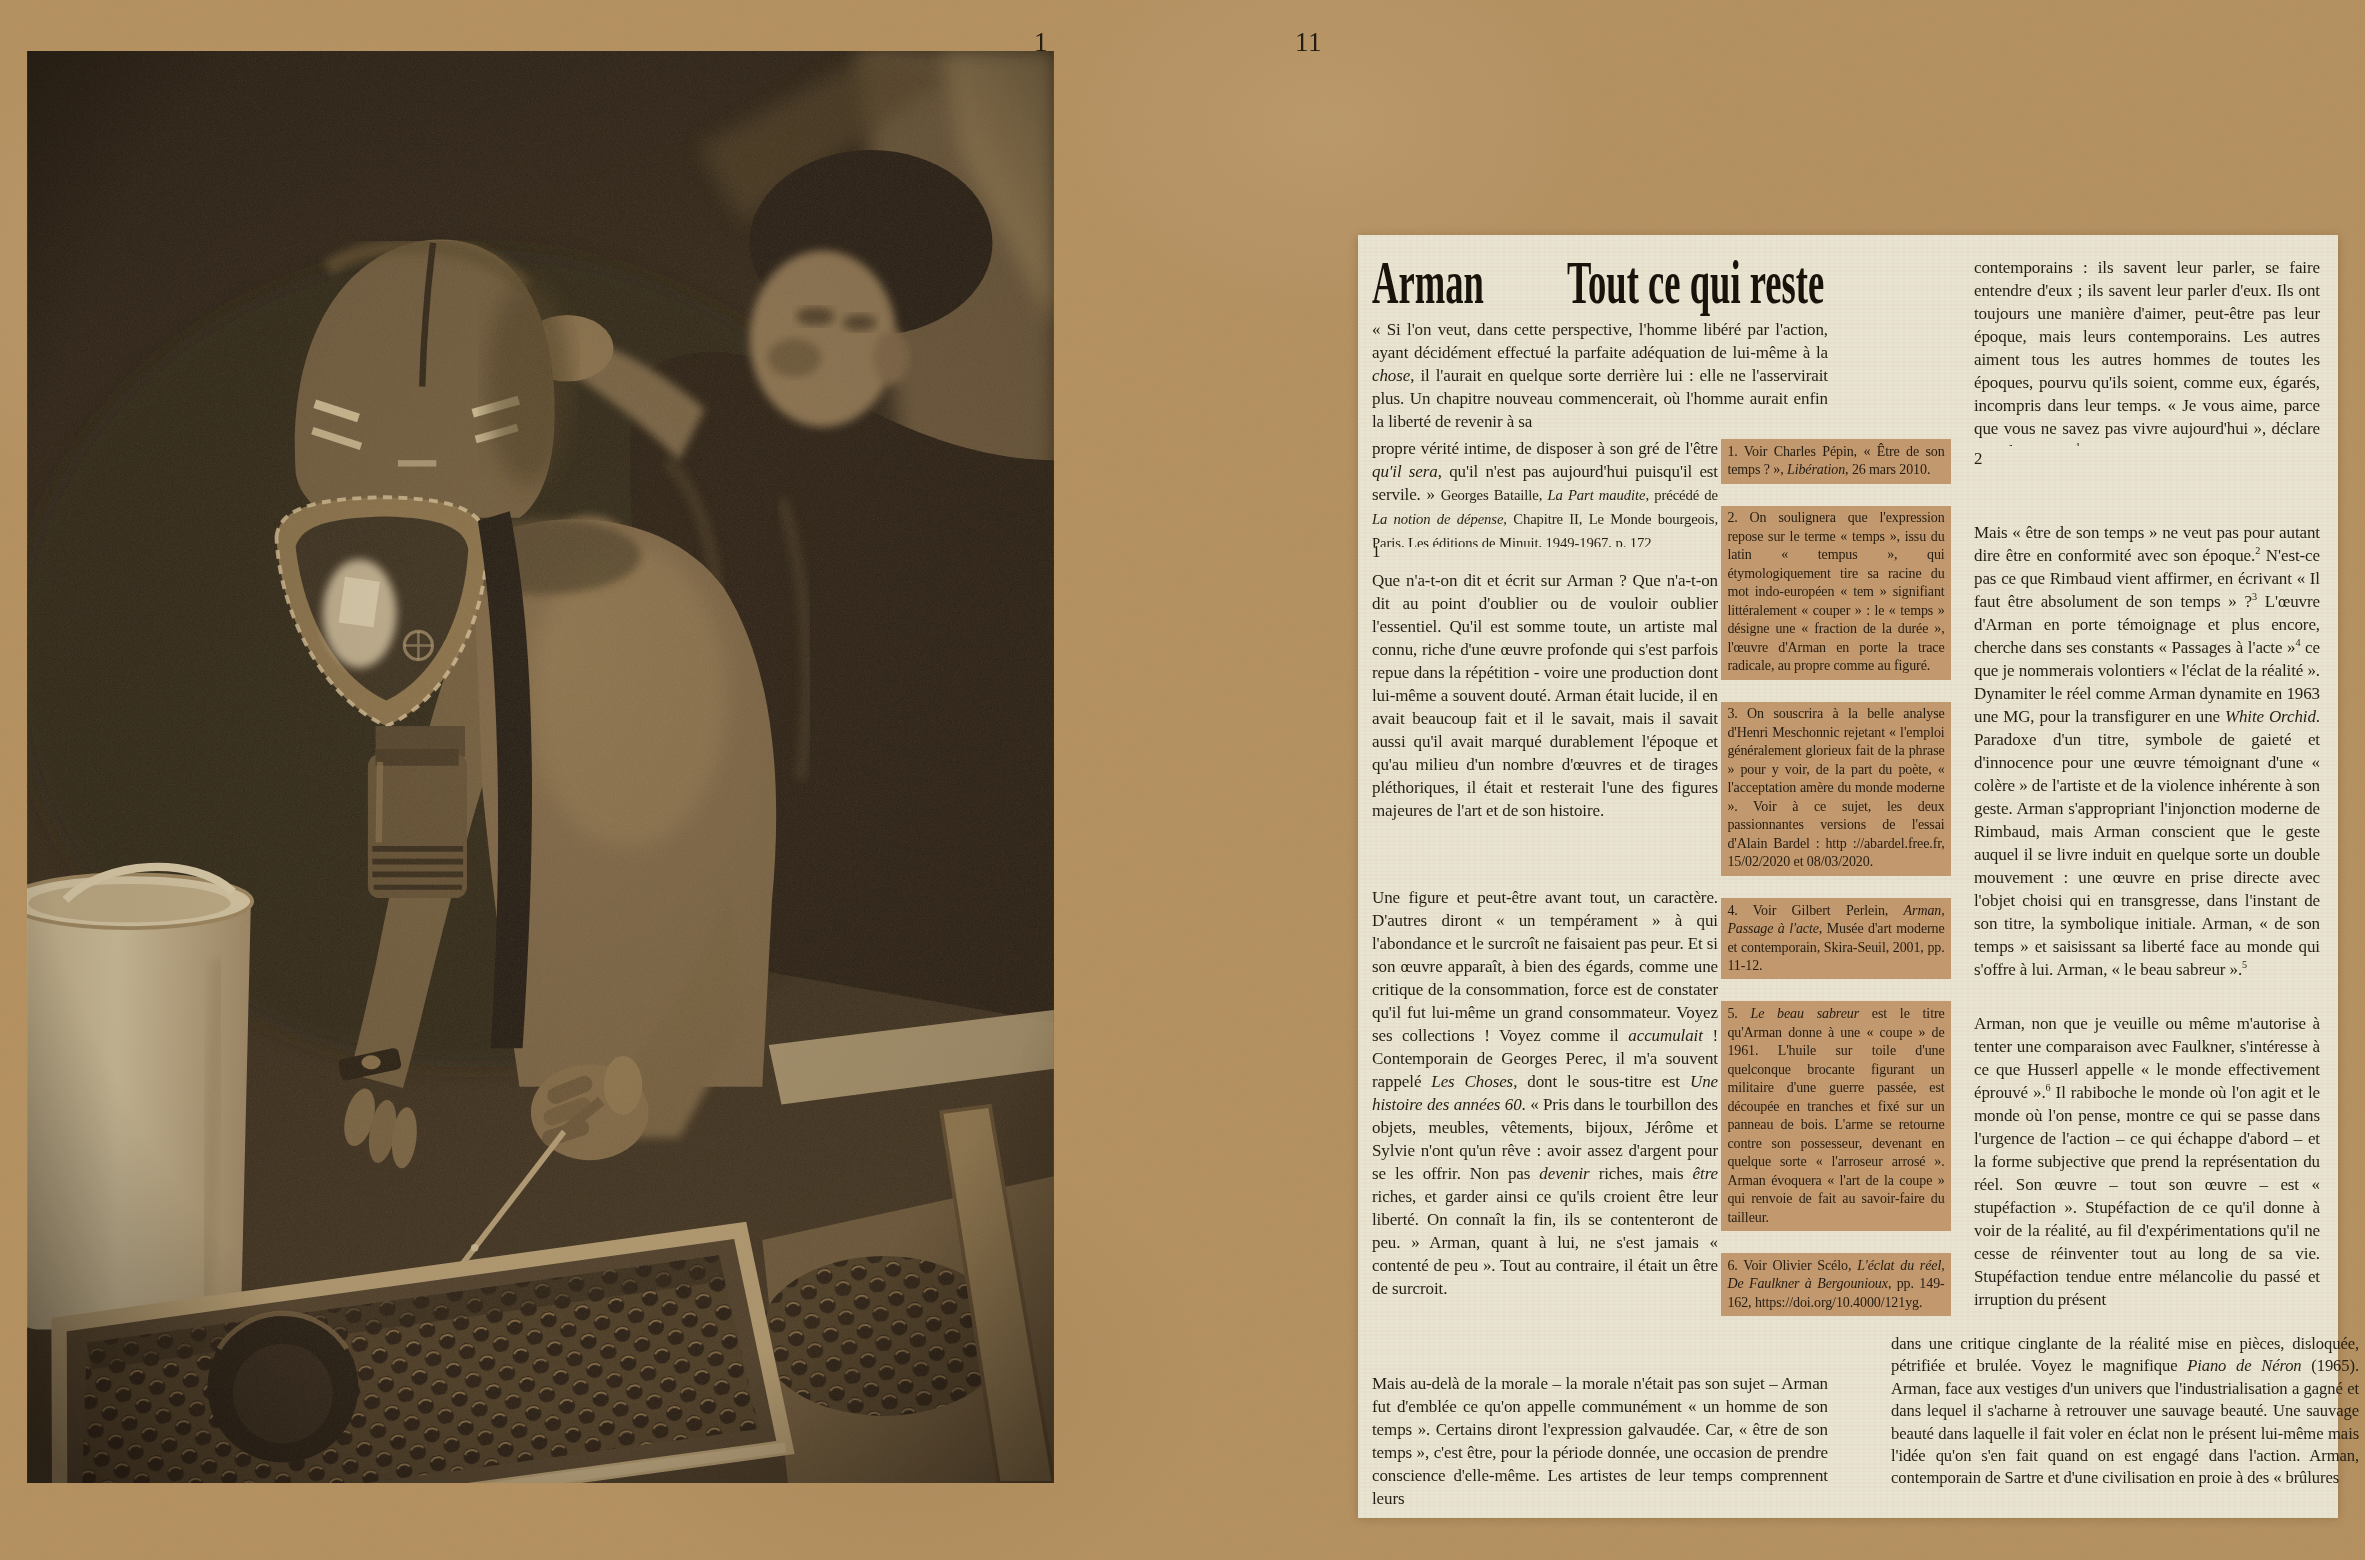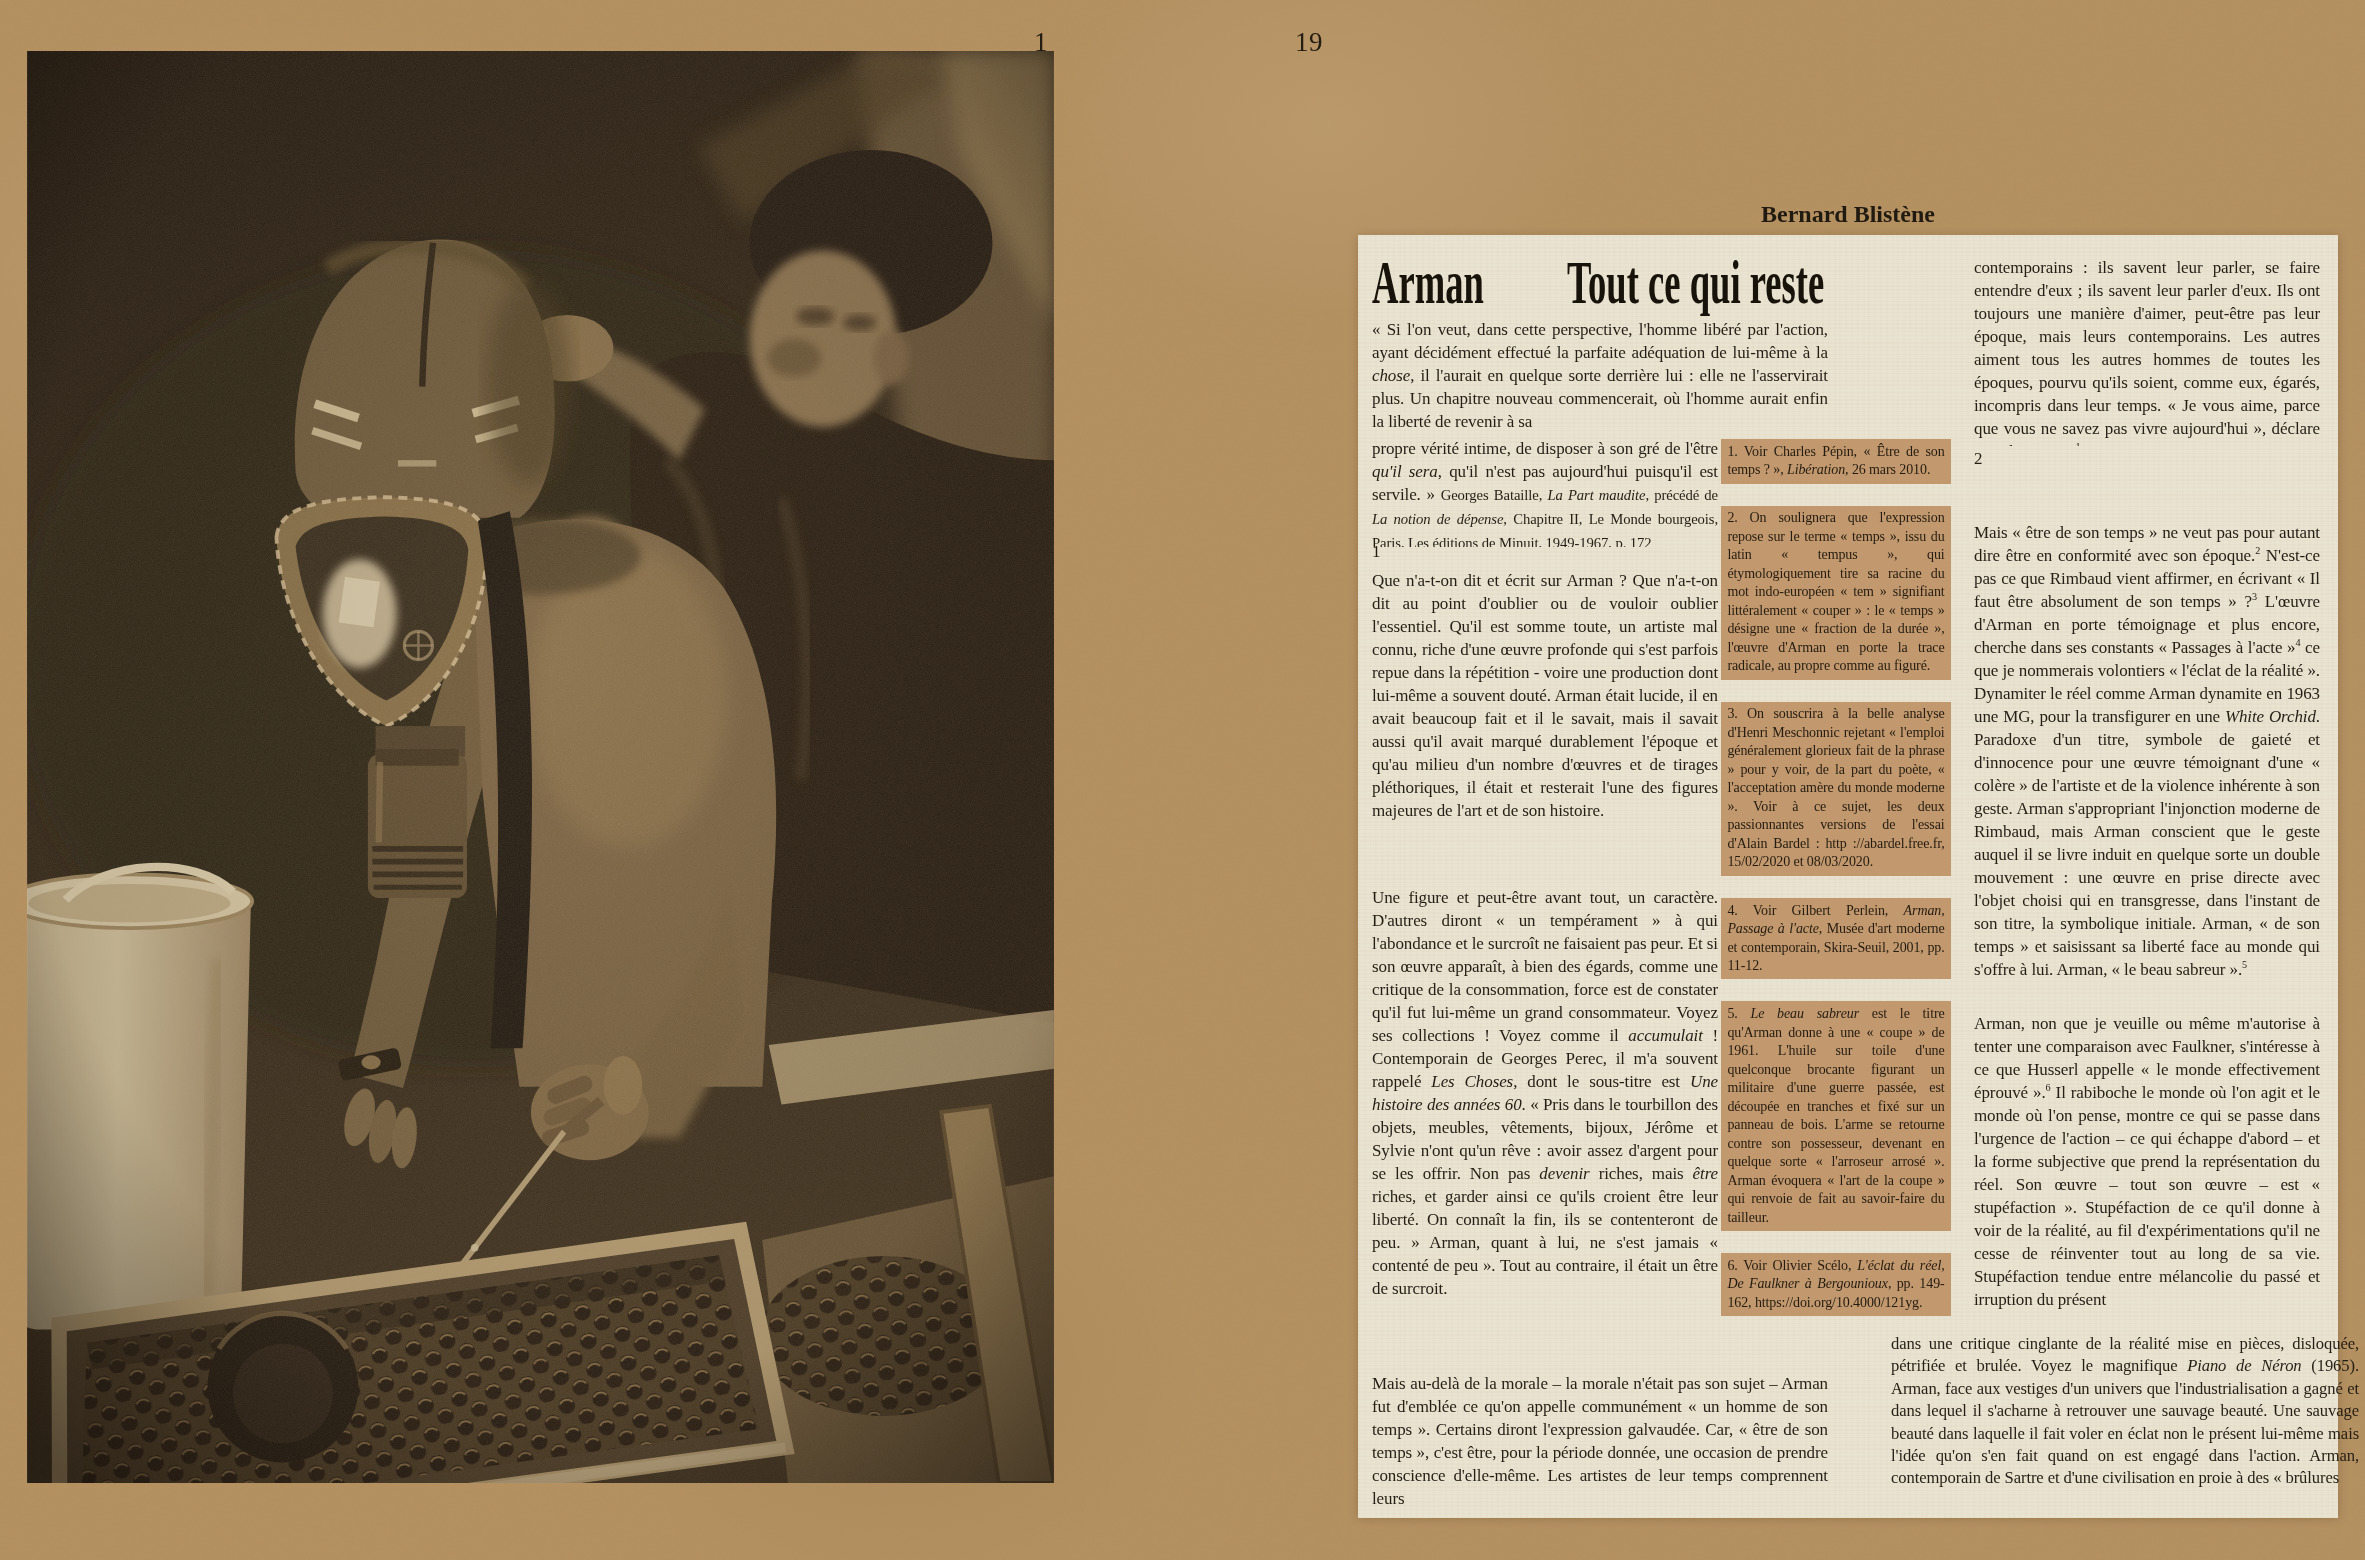--- a/index.html
+++ b/index.html
@@ -204,23 +204,22 @@
       <path d="M300,2030 A118,118 0 0 1 500,2030" stroke="#7c6440" stroke-width="8" fill="none" opacity=".8"></path>
       <circle cx="400" cy="2100" r="78" fill="#2c2114" opacity=".7"></circle>
     </g>
 
     <rect width="1606" height="2240" filter="url(#pgrain)" opacity=".20"></rect>
     <rect width="1606" height="2240" fill="url(#vign)"></rect>
     <rect width="1606" height="2240" fill="#5e4426" opacity=".10"></rect>
   </svg>
 
   <div class="pagenum" id="pn10">1</div>
-  <div class="pagenum" id="pn11">19</div>
-
-  <div id="author">Bernard Blistène</div>
+  <div class="pagenum" id="pn11">11</div>
+
 
   <div id="cream"></div>
 
   <div class="ttl" id="t-main">Arman</div>
   <div class="ttl" id="t-sub">Tout ce qui reste</div>
 
   <div class="blk" id="q1">« Si l'on veut, dans cette perspective, l'homme libéré par l'action, ayant décidément effectué la parfaite adéquation de lui-même à la <i>chose</i>, il l'aurait en quelque sorte derrière lui : elle ne l'asservirait plus. Un chapitre nouveau commencerait, où l'homme aurait enfin la liberté de revenir à sa</div>
   <div class="blk" id="q2">propre vérité intime, de disposer à son gré de l'être <i>qu'il sera</i>, qu'il n'est pas aujourd'hui puisqu'il est servile. » <span class="cite">Georges Bataille, <i>La Part maudite</i>, précédé de <i>La notion de dépense</i>, Chapitre II, Le Monde bourgeois, Paris, Les éditions de Minuit, 1949-1967, p. 172</span></div>
   <div class="marker" id="m1">1</div>
   <div class="blk" id="p1">Que n'a-t-on dit et écrit sur Arman ? Que n'a-t-on dit au point d'oublier ou de vouloir oublier l'essentiel. Qu'il est somme toute, un artiste mal connu, riche d'une œuvre profonde qui s'est parfois repue dans la répétition - voire une production dont lui-même a souvent douté. Arman était lucide, il en avait beaucoup fait et il le savait, mais il savait aussi qu'il avait marqué durablement l'époque et qu'au milieu d'un nombre d'œuvres et de tirages pléthoriques, il était et resterait l'une des figures majeures de l'art et de son histoire.</div>

